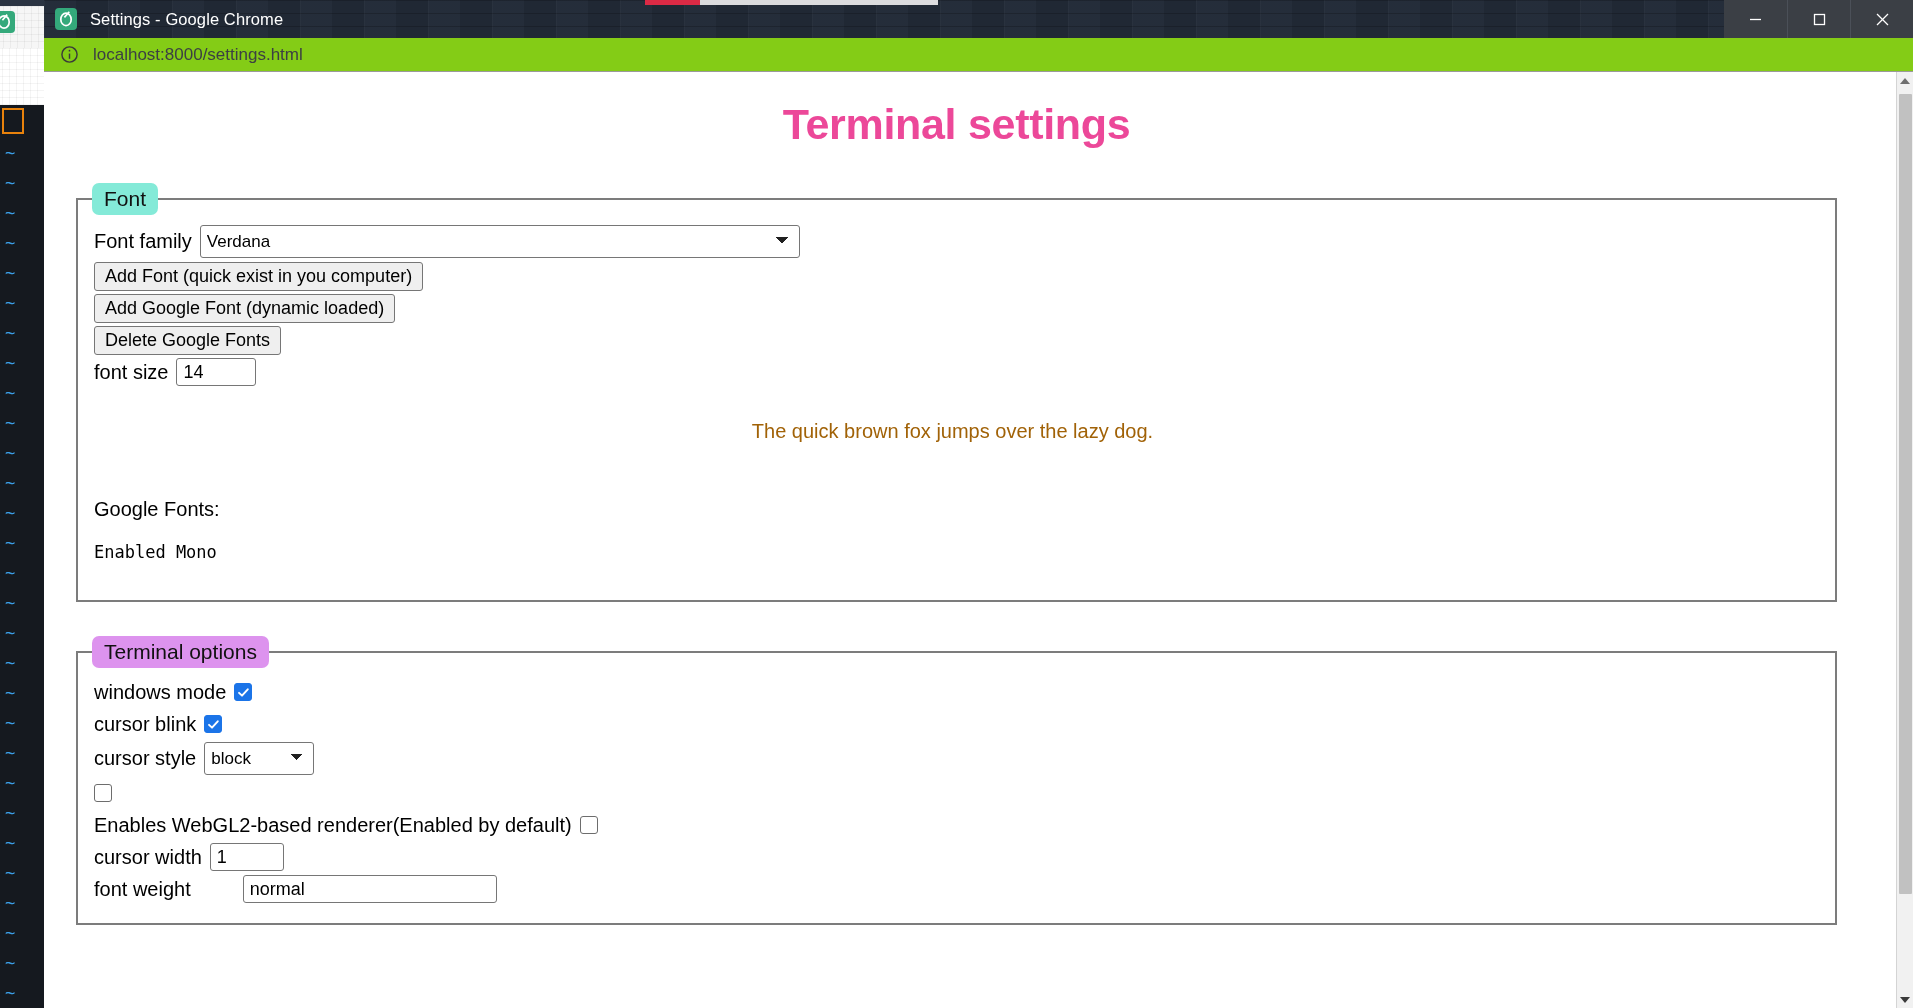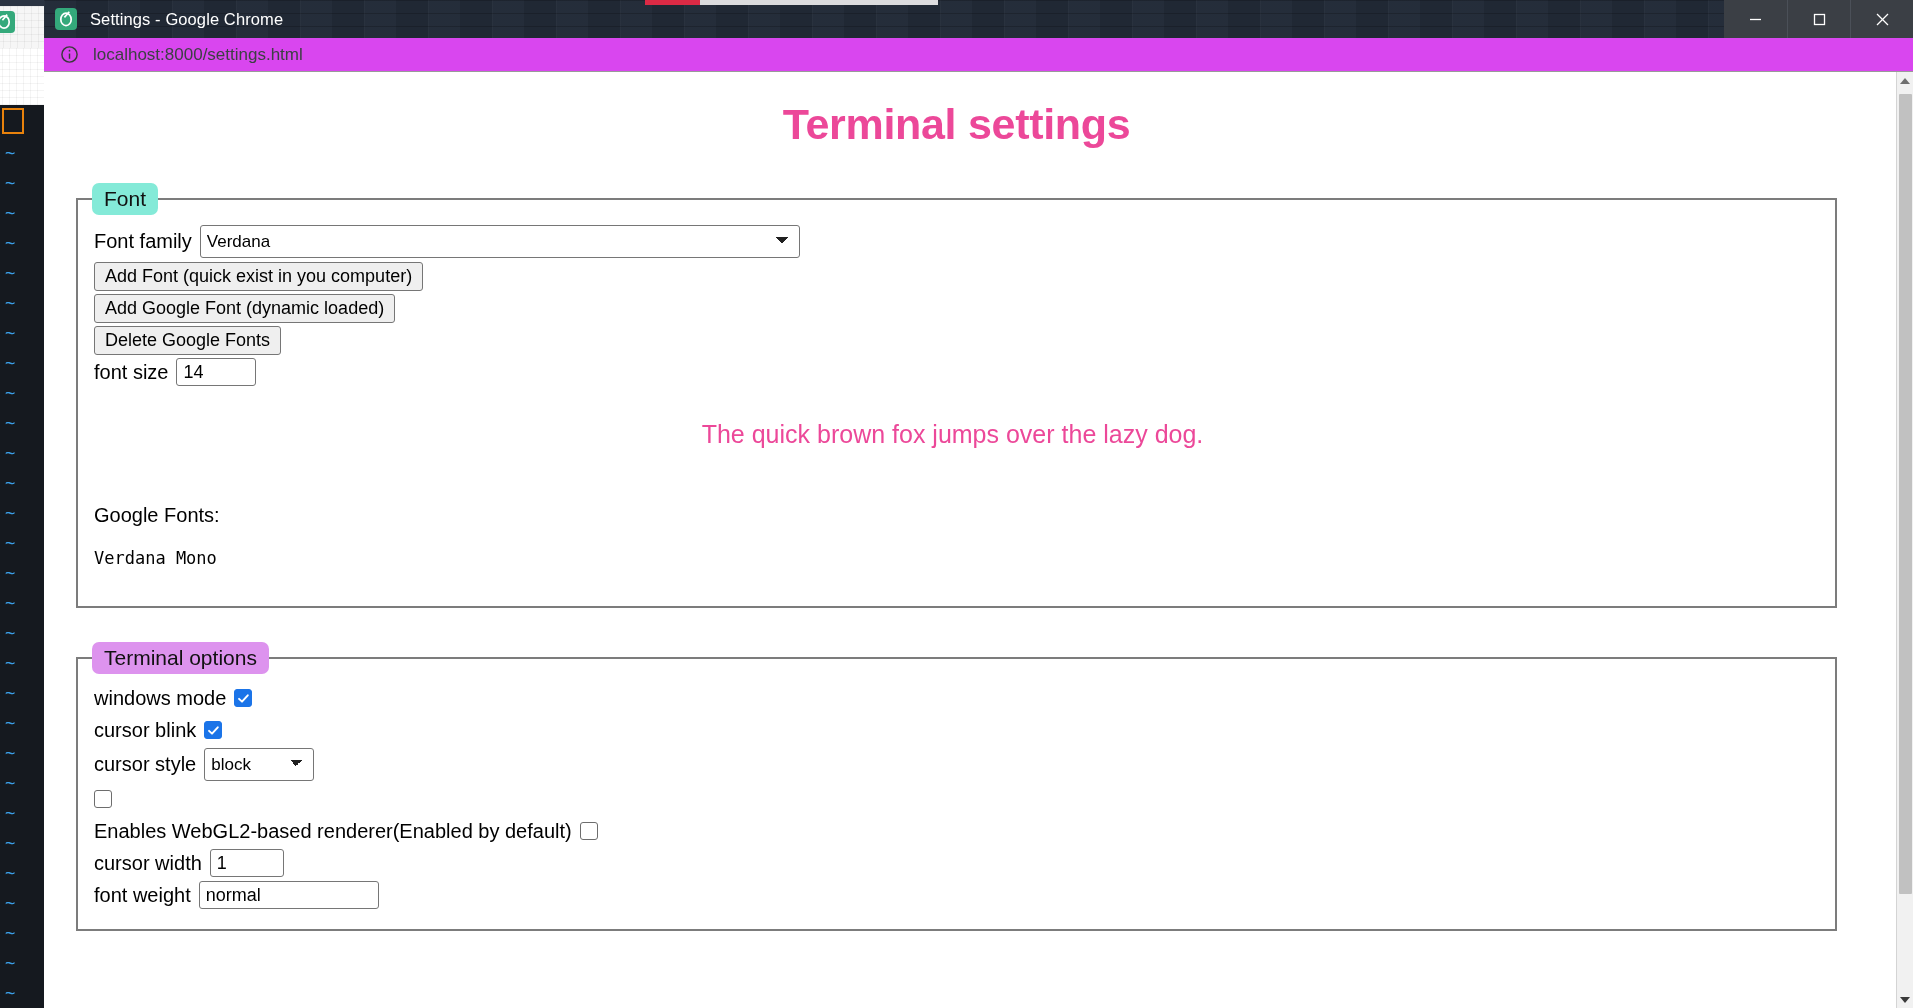--- a/index.html
+++ b/index.html
@@ -152,21 +152,21 @@
     background: #3b3f45;
     border-left: 1px solid #4b5058;
     color: #ffffff;
   }
   .win-btn:first-child { border-left: none; }
   #win-close { background: #3b3f45; }
 
   
   #addressbar {
     height: 34px;
-    background: #d946ef;
+    background: #84cc16;
     border-bottom: 1px solid #9a9a9a;
     display: flex;
     align-items: center;
     padding-left: 16px;
   }
   #info-icon {
     width: 19px; height: 19px;
     flex: none;
     color: #3a3a3a;
   }
@@ -271,43 +271,43 @@
     font-size: 18px;
     color: #000;
     background: #ffffff;
     border: 1px solid #767676;
     border-radius: 3px;
     padding: 2px 6px;
     height: 28px;
   }
   #font-size-input { width: 80px; }
   #cursor-width-input { width: 74px; }
-  #font-weight-input { width: 180px; }
+  #font-weight-input { width: 254px; margin-left: 44px; }
 
   .check {
     width: 18px; height: 18px;
     flex: none;
     border-radius: 3px;
     display: inline-flex;
     align-items: center; justify-content: center;
   }
   .check.on {
     background: #1b74e8;
     border: 1px solid #1b74e8;
   }
   .check.off {
     background: #ffffff;
     border: 1px solid #6d6d6d;
   }
   .check svg { display: block; }
 
   #preview-text {
     text-align: center;
-    font-size: 25px;
-    color: #ec4899;
+    font-size: 20px;
+    color: #a16207;
     margin: 34px 0 0 0;
     padding-right: 8px;
   }
 
   #google-fonts-label {
     font-size: 20px;
     color: #000;
     margin: 55px 0 0 16px;
   }
   #google-font-item {
@@ -488,21 +488,21 @@
         <button class="ui-button">Delete Google Fonts</button>
 
         <div class="row">
           <span class="row-label">font size</span>
           <input class="ui-text" id="font-size-input" value="14" style="">
         </div>
 
         <div id="preview-text">The quick brown fox jumps over the lazy dog.</div>
 
         <div id="google-fonts-label">Google Fonts:</div>
-        <div id="google-font-item">Verdana Mono</div>
+        <div id="google-font-item">Enabled Mono</div>
       </fieldset>
 
       <fieldset class="section">
         <legend class="legend-terminal">Terminal options</legend>
 
         <div class="row">
           <span class="row-label">windows mode</span>
           <span class="check on">
             <svg width="13" height="13" viewBox="0 0 14 14">
                 <polyline points="2.2,7.4 5.4,10.4 11.6,3.6" fill="none" stroke="#ffffff" stroke-width="2.1" stroke-linecap="round" stroke-linejoin="round"></polyline>

